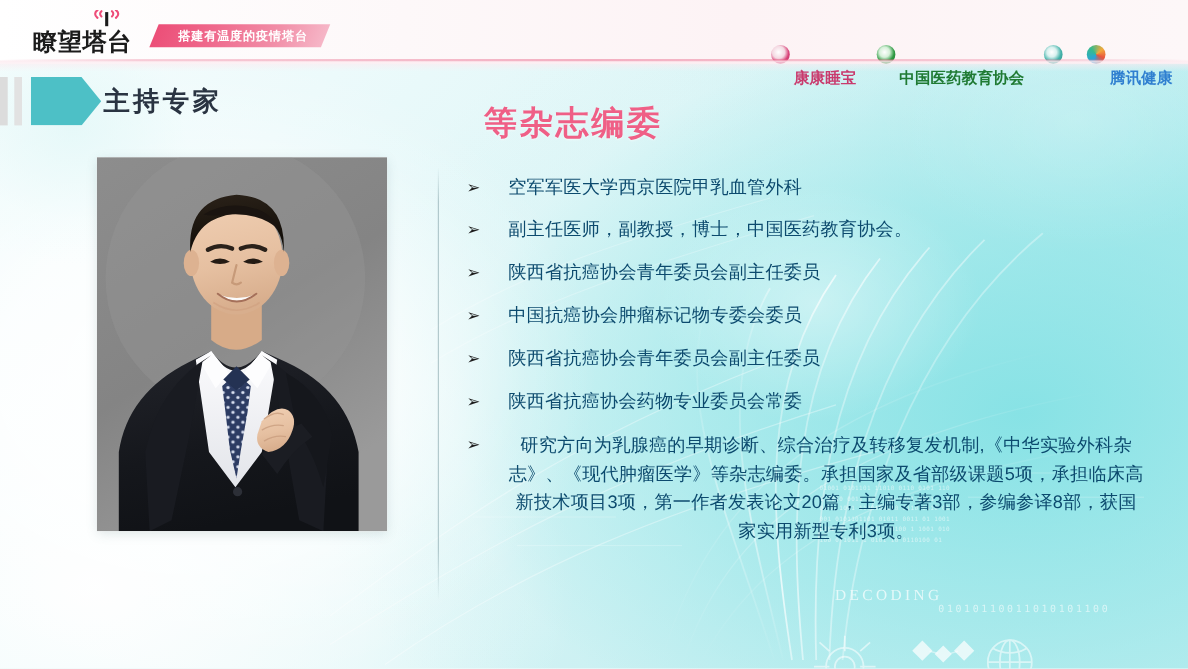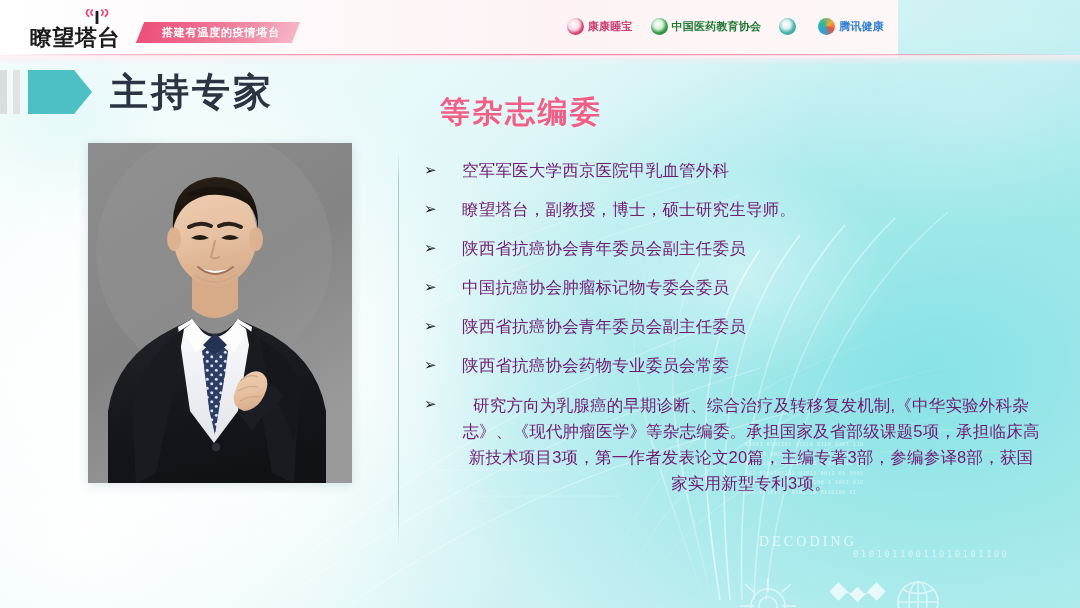--- a/index.html
+++ b/index.html
@@ -82,21 +82,21 @@
     letter-spacing: 2.4px;
     filter: blur(0.4px);
     user-select: none;
   }
   .bg-icons { position: absolute; left: 0; top: 0; }
 
   
   .header {
     position: absolute;
     left: 0; top: 0;
-    width: 898px; height: 58px;
+    width: 1080px; height: 58px;
     background: linear-gradient(90deg, #ffffff 0%, #fdf8f9 34%, #fdf3f5 62%, #fdf7f8 100%);
   }
   .header-rule {
     position: absolute;
     left: 0; top: 54px;
     width: 1080px; height: 1.6px;
     background: linear-gradient(90deg, rgba(236,150,172,0) 0%, rgba(235,120,150,0.55) 12%, rgba(233,100,135,0.8) 50%, rgba(235,120,150,0.5) 88%, rgba(236,150,172,0) 100%);
   }
   .header-fade {
     position: absolute;
@@ -159,25 +159,26 @@
   .sponsor-mark {
     width: 17px; height: 17px;
     border-radius: 50%;
     flex: 0 0 auto;
   }
   .sponsor-mark.s1 { background: radial-gradient(circle at 40% 38%, #ffffff 0%, #f4d9e2 38%, #d9447a 62%, #b8275c 100%); }
   .sponsor-mark.s2 { background: radial-gradient(circle at 42% 38%, #ffffff 0%, #d5f0d8 32%, #2f9a43 60%, #1d7230 100%); }
   .sponsor-mark.s3 { background: radial-gradient(circle at 42% 38%, #ffffff 0%, #d9f1ef 30%, #45b3ab 58%, #2b8b86 100%); }
   .sponsor-mark.s4 { background: conic-gradient(from 210deg, #2aa3dd 0deg, #36bb8d 110deg, #f2a93b 200deg, #e8543f 265deg, #2aa3dd 360deg); }
   .sponsor-name {
-    font-size: 11px;
+    font-size: 14px;
     font-weight: bold;
     letter-spacing: 0.2px;
     white-space: nowrap;
     font-family: "Liberation Sans", "DejaVu Sans", sans-serif;
+    margin-top: 44px;
   }
   .sponsor-name.c1 { color: #c93a6d; }
   .sponsor-name.c2 { color: #1f7a33; }
   .sponsor-name.c4 { color: #2f7fd0; }
 
   
   .section-title {
     position: absolute;
     left: 0; top: 68px;
     display: flex;
@@ -185,22 +186,22 @@
     height: 48px;
   }
   .tbar { width: 7px; height: 44px; background: #dcdcdc; margin-right: 6px; }
   .tbar.b2 { height: 44px; background: #e2e2e2; margin-right: 8px; }
   .tarrow {
     width: 64px; height: 44px;
     background: #4dc0c6;
     clip-path: polygon(0 0, 72% 0, 100% 50%, 72% 100%, 0 100%);
   }
   .section-title-text {
-    margin-left: 18px;
-    font-size: 38px;
+    margin-left: 2px;
+    font-size: 24px;
     font-weight: bold;
     color: #2a3442;
     letter-spacing: 3px;
     font-family: "Liberation Sans", "DejaVu Sans", sans-serif;
     white-space: nowrap;
   }
 
   
   .photo-frame {
     position: absolute;
@@ -255,21 +256,21 @@
     width: 38px;
     font-size: 15px;
     line-height: 24px;
     color: #1d1d1d;
     font-family: "DejaVu Sans", sans-serif;
   }
   .bullet-text {
     flex: 1 1 auto;
     font-size: 16.5px;
     line-height: 25px;
-    color: #701a75;
+    color: #0c4a6e;
     letter-spacing: 0.2px;
     font-family: "Liberation Sans", "DejaVu Sans", sans-serif;
   }
   .bullet-row.para { margin-bottom: 0; }
   .bullet-row.para .bullet-text { line-height: 26px; text-align: center; }
 </style>
 </head>
 <body>
 
 <div class="slide">
@@ -505,21 +506,21 @@
 
   <div class="expert-name">等杂志编委</div>
 
   <div class="bullets">
     <div class="bullet-row">
       <div class="bullet-mark">➢</div>
       <div class="bullet-text">空军军医大学西京医院甲乳血管外科</div>
     </div>
     <div class="bullet-row">
       <div class="bullet-mark">➢</div>
-      <div class="bullet-text">瞭望塔台，副教授，博士，硕士研究生导师。</div>
+      <div class="bullet-text">副主任医师，副教授，博士，中国医药教育协会。</div>
     </div>
     <div class="bullet-row">
       <div class="bullet-mark">➢</div>
       <div class="bullet-text">陕西省抗癌协会青年委员会副主任委员</div>
     </div>
     <div class="bullet-row">
       <div class="bullet-mark">➢</div>
       <div class="bullet-text">中国抗癌协会肿瘤标记物专委会委员</div>
     </div>
     <div class="bullet-row">

